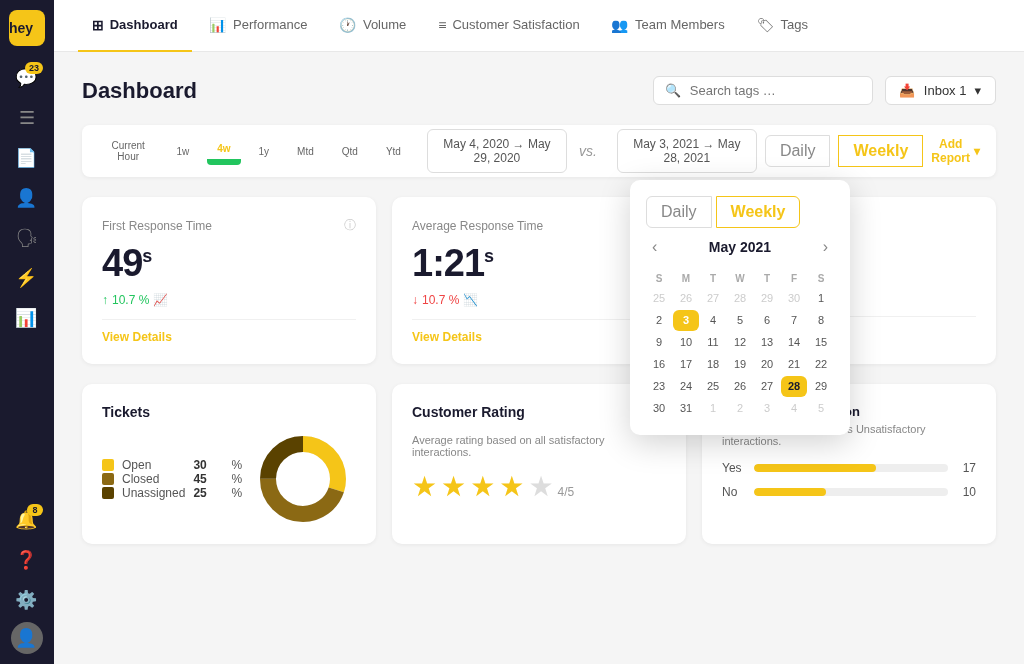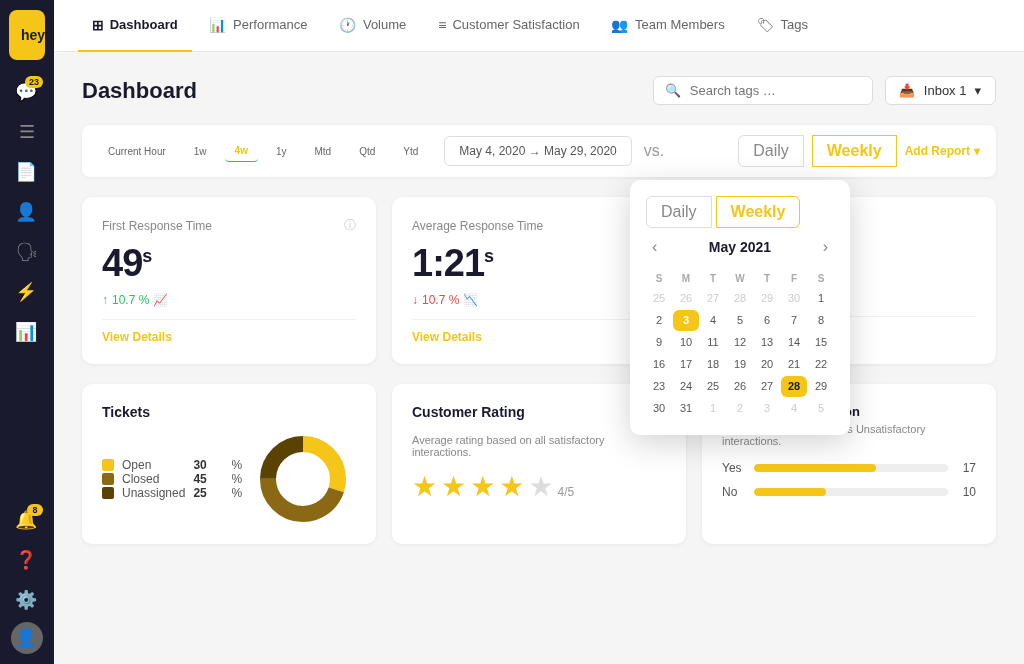--- a/index.html
+++ b/index.html
@@ -10,24 +10,24 @@
       width: 54px;
       background: #1a1a2e;
       display: flex;
       flex-direction: column;
       align-items: center;
       padding: 10px 0;
       gap: 4px;
       flex-shrink: 0;
     }
     .sidebar-logo {
-      width: 36px; height: 50px;
+      width: 36px; height: 36px;
       background: #f5c518;
       border-radius: 8px;
-      display: flex; align-items: center; justify-content: flex-end;
+      display: flex; align-items: center; justify-content: flex-start;
       font-weight: 900; font-size: 14px; color: #1a1a2e;
       margin-bottom: 10px;
     }
     .sidebar-icon {
       width: 36px; height: 36px;
       display: flex; align-items: center; justify-content: center;
       color: #888;
       border-radius: 8px;
       cursor: pointer;
       position: relative;
@@ -134,32 +134,32 @@
       height: 52px;
     }
     .time-btn {
       padding: 5px 10px;
       font-size: 10px;
       color: #666;
       cursor: pointer;
       border-radius: 4px;
       border: none; background: none;
     }
-    .time-btn.active { color: #f5c518; font-weight: 700; border-bottom: 1px solid #22c55e; }
+    .time-btn.active { color: #f5c518; font-weight: 700; border-bottom: 6px solid #22c55e; }
     .date-range-btn {
       margin-left: 8px;
       padding: 7px 14px;
       background: #fff;
       border: 1px solid #ddd;
       border-radius: 6px;
       font-size: 12px;
       color: #555;
       cursor: pointer;
     }
-    .vs-label { font-size: 16px; color: #999; margin: 5px 4px; }
+    .vs-label { font-size: 14px; color: #999; margin: 5px 4px; font-style: italic; }
 
     
     .calendar-popup {
       position: absolute;
       top: 180px;
       left: 630px;
       background: #fff;
       border-radius: 10px;
       box-shadow: 0 8px 32px rgba(0,0,0,0.18);
       padding: 16px;
@@ -352,20 +352,21 @@
     <div class="filter-bar">
       <button class="time-btn">Current Hour</button>
       <button class="time-btn">1w</button>
       <button class="time-btn active">4w</button>
       <button class="time-btn">1y</button>
       <button class="time-btn">Mtd</button>
       <button class="time-btn">Qtd</button>
       <button class="time-btn">Ytd</button>
       <button class="date-range-btn">May 4, 2020 → May 29, 2020</button>
       <span class="vs-label">vs.</span>
+      <button class="date-range-btn">May 3, 2021 → May 28, 2021</button>
       <div class="filter-right">
         <button class="toggle-btn">Daily</button>
         <button class="toggle-btn active">Weekly</button>
         <button class="add-report-btn">
           <span>Add Report</span>
           <span>▾</span>
         </button>
       </div>
     </div>
 

